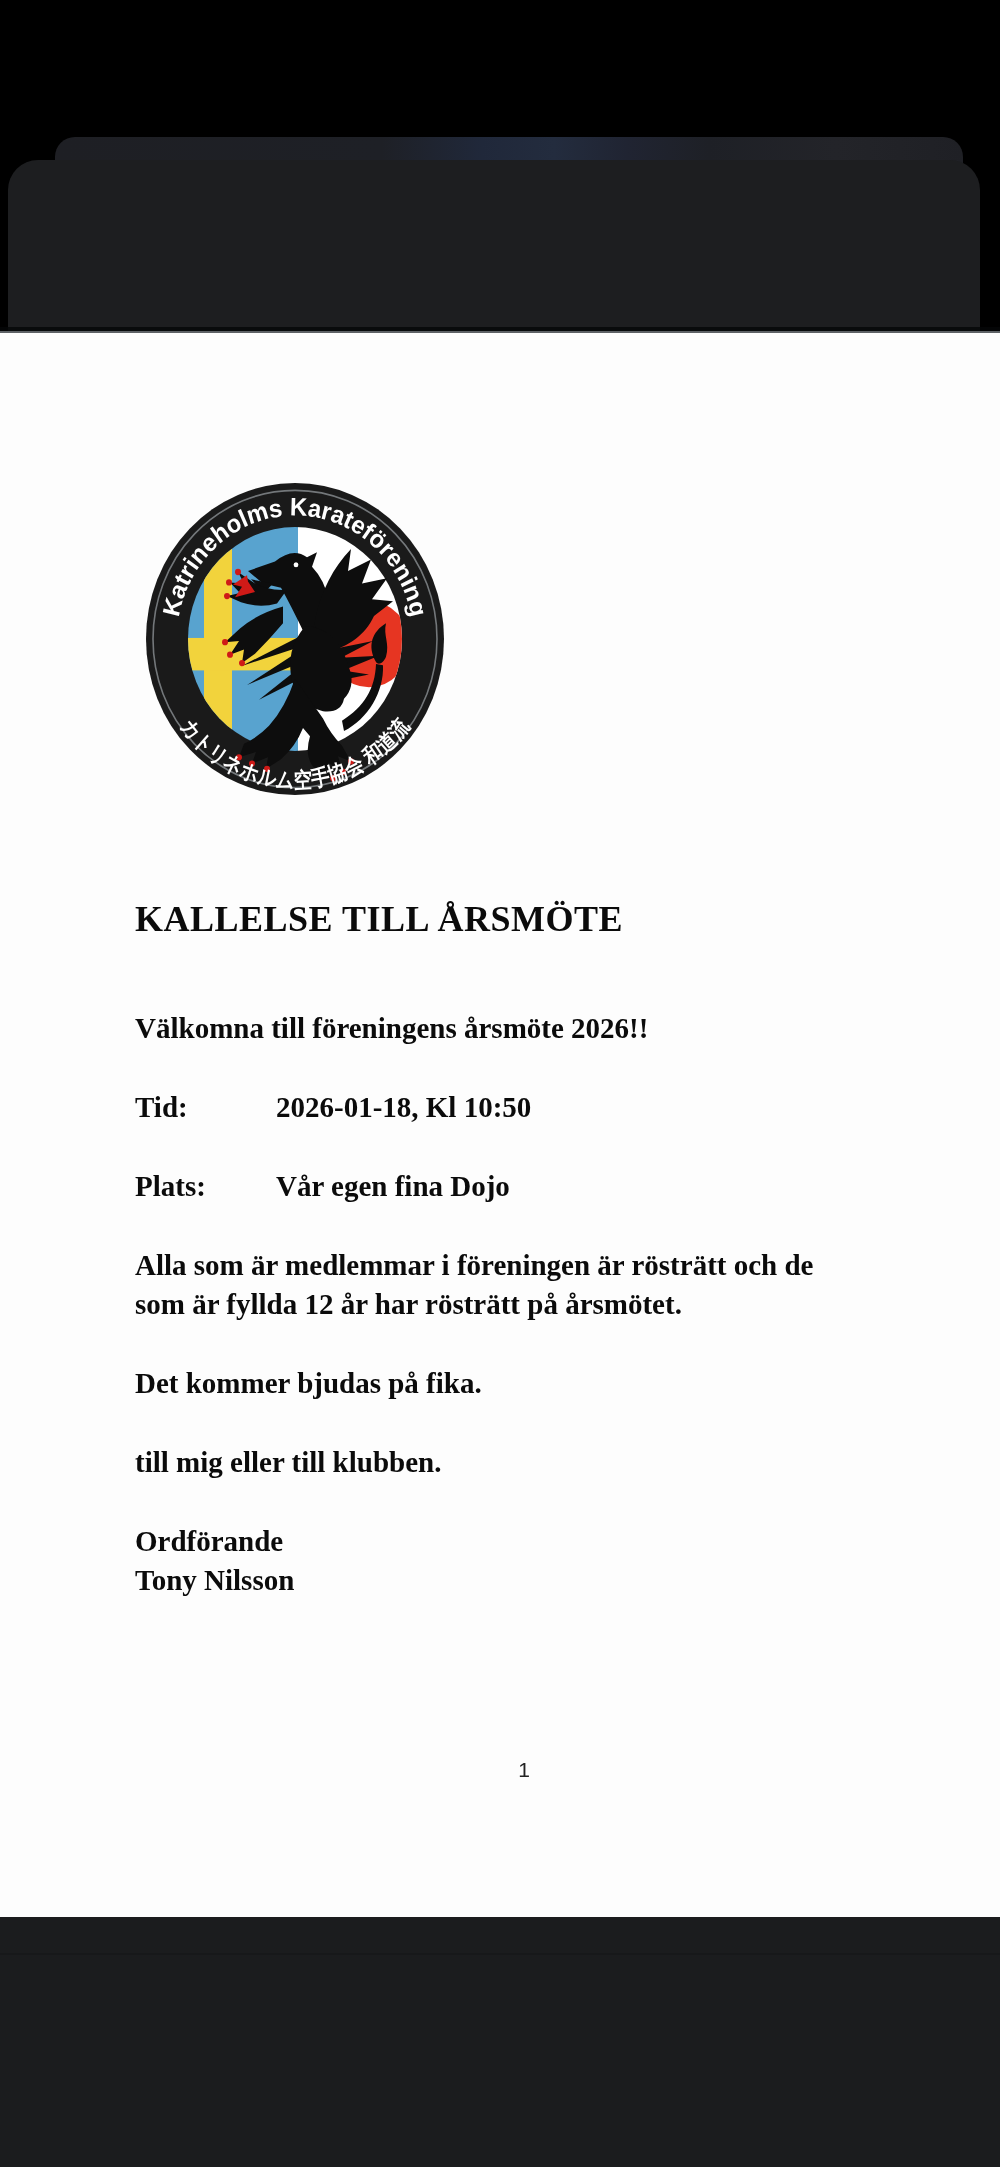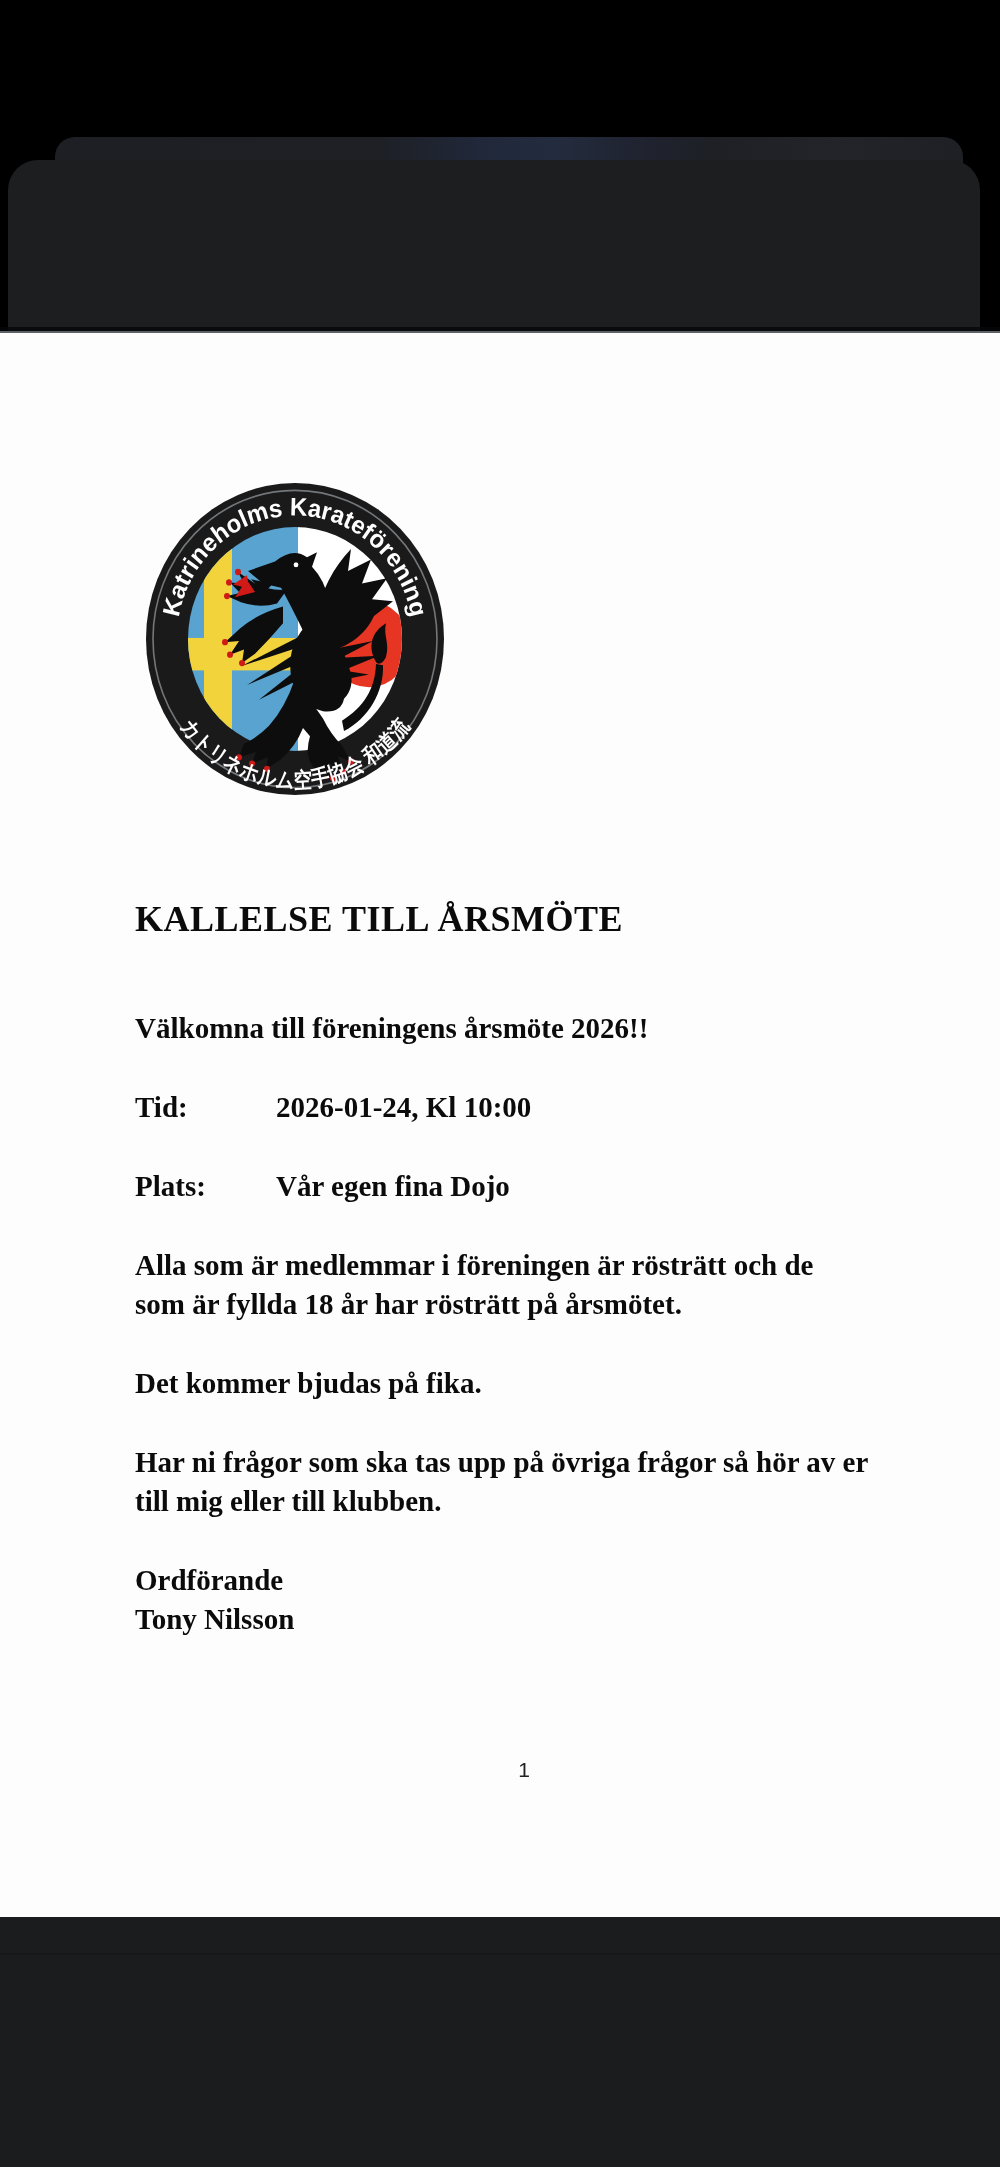--- a/index.html
+++ b/index.html
@@ -109,36 +109,35 @@
       <text class="arc-bottom" text-anchor="middle">
         <textPath href="#arcBottom" startOffset="50%" textLength="268" lengthAdjust="spacingAndGlyphs">カトリネホルム空手協会 和道流</textPath>
       </text>
     </svg>
 
     <h1 class="doc-title">KALLELSE TILL ÅRSMÖTE</h1>
 
     <p>Välkomna till föreningens årsmöte 2026!!</p>
 
     <p class="tabrow">
-      <span class="lbl">Tid:</span><span>2026-01-24, Kl 10:00</span>
+      <span class="lbl">Tid:</span><span>2026-01-18, Kl 10:50</span>
     </p>
 
     <p class="tabrow">
       <span class="lbl">Plats:</span><span>Vår egen fina Dojo</span>
     </p>
 
     <p class="twoline">
       <span>Alla som är medlemmar i föreningen är rösträtt och de</span>
-      <span>som är fyllda 18 år har rösträtt på årsmötet.</span>
+      <span>som är fyllda 12 år har rösträtt på årsmötet.</span>
     </p>
 
     <p>Det kommer bjudas på fika.</p>
 
     <p class="twoline">
-      <span>Har ni frågor som ska tas upp på övriga frågor så hör av er</span>
       <span>till mig eller till klubben.</span>
     </p>
 
 
     <p class="twoline">
       <span>Ordförande</span>
       <span>Tony Nilsson</span>
     </p>
 
   </div>

